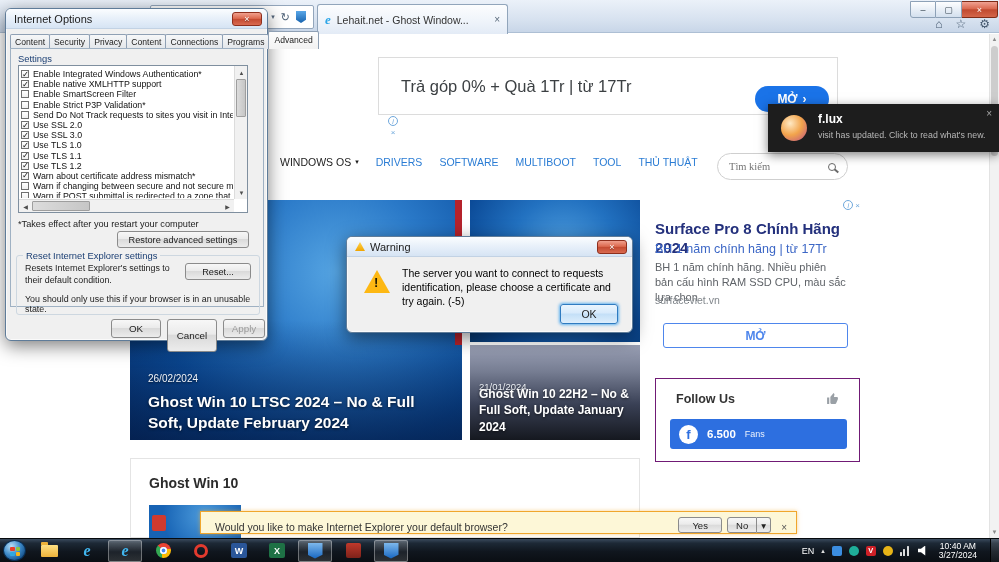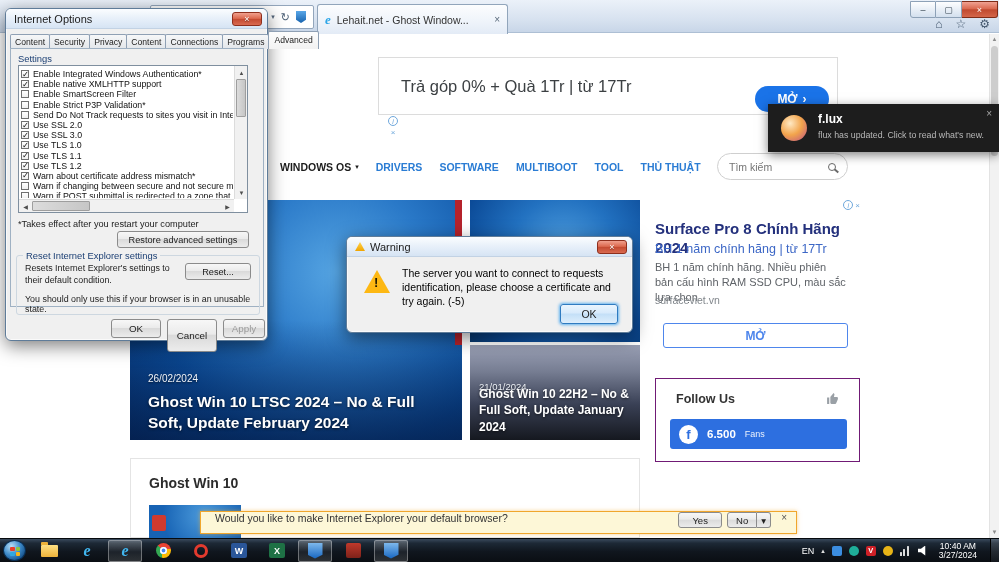--- a/index.html
+++ b/index.html
@@ -30,25 +30,25 @@
 .pg-sb{position:absolute;right:0;top:34px;bottom:0;width:10px;background:#f2f2f2;border-left:1px solid #e3e3e3}
 .pg-sb .ar{height:11px;font-size:6px;color:#8a8a8a;text-align:center;line-height:11px}
 .pg-thumb{position:absolute;left:1px;right:1px;top:12px;height:110px;background:#cdcdcd;border-radius:4px}
 
 
 .banner{position:absolute;left:378px;top:57px;width:460px;height:58px;background:#fff;border:1px solid #dcdcdc}
 .banner-text{position:absolute;left:22px;top:50%;transform:translateY(-50%);font-size:16.5px;color:#3c4043;white-space:nowrap}
 .banner-btn{position:absolute;right:8px;top:28px;width:74px;height:26px;background:#1a73e8;border-radius:13px;color:#fff;font-size:12px;font-weight:bold;display:flex;align-items:center;justify-content:center;gap:5px}
 .adchoice{display:flex;flex-direction:column;gap:2px;color:#6fa8dc;font-size:8px;align-items:center}
 .info-circ{width:10px;height:10px;border:1px solid #6fa8dc;border-radius:50%;display:flex;align-items:center;justify-content:center;font-size:7px;font-style:italic}
-.nav{position:absolute;left:280px;top:156px;height:22px;display:flex;align-items:center;gap:17px;font-size:10.5px;font-weight:bold}
+.nav{position:absolute;left:280px;top:156px;height:22px;display:flex;align-items:flex-start;gap:17px;font-size:10.5px;font-weight:normal}
 .nav .dark{color:#1c1c1c;display:flex;align-items:center;gap:4px}
 .nav .blue{color:#2a7cd4}
 .search{position:absolute;left:717px;top:153px;width:131px;height:27px;border:1px solid #cfcfcf;border-radius:14px;background:#fff;display:flex;align-items:center;padding:0 11px}
-.search input{border:none;outline:none;flex:1;font-size:10.5px;color:#555;background:transparent;min-width:0;font-family:Liberation Sans, sans-serif}
+.search input{border:none;outline:none;flex:1;font-size:10.5px;color:#555;background:transparent;min-width:0;font-family:Liberation Serif, serif}
 .search .mag{border-color:#6a6a6a}
 .search .mag::after{background:#6a6a6a}
 
 .hero-l{position:absolute;left:130px;top:200px;width:332px;height:240px;background:radial-gradient(circle at 62% 30%,#55a4e2 0%,#2a79c8 34%,#0c51a2 68%,#083a7d 100%);overflow:hidden}
 .hero-l .shade{position:absolute;inset:0;background:linear-gradient(transparent 50%,rgba(2,18,54,.62))}
 .red-strip{position:absolute;right:0;top:0;width:7px;height:145px;background:#b5222b}
 .hero-rt{position:absolute;left:470px;top:200px;width:170px;height:142px;background:radial-gradient(circle at 55% 35%,#4f9ede 0%,#2271c0 40%,#0b4a97 80%,#08396f 100%)}
 .hero-rb{position:absolute;left:470px;top:345px;width:170px;height:95px;background:linear-gradient(#9aa0b5 0%,#767d92 28%,#3a4156 62%,#15181f 100%);overflow:hidden}
 .post-date{position:absolute;color:#eef2f8;font-size:10px;text-shadow:0 1px 2px rgba(0,0,0,.6)}
 .post-title{position:absolute;color:#fff;font-weight:bold;text-shadow:0 1px 3px rgba(0,0,0,.65);line-height:1.4}
@@ -124,21 +124,21 @@
 .io-apply{position:absolute;left:217px;top:310px;width:42px;height:19px;font-size:9.8px}
 
 
 .flux{position:absolute;left:768px;top:104px;width:231px;height:48px;background:#1d1d1d;box-shadow:0 3px 10px rgba(0,0,0,.5);z-index:40}
 .flux-logo{position:absolute;left:13px;top:11px;width:26px;height:26px;border-radius:50%;background:radial-gradient(circle at 35% 32%,#ffe9c4,#f2a44c 48%,#c2577e 95%)}
 .flux-title{position:absolute;left:50px;top:8px;font-size:12px;font-weight:bold;color:#fff}
 .flux-msg{position:absolute;left:50px;top:26px;right:4px;font-size:8.8px;color:#b8b8b8;white-space:nowrap;overflow:hidden}
 .flux-close{position:absolute;right:7px;top:4px;font-size:10px;color:#a5a5a5}
 
 
-.defbar{position:absolute;left:200px;top:511px;width:597px;height:23px;background:#fdf7d7;border:1px solid #f0a62c;box-shadow:0 0 4px rgba(240,166,44,.55);display:flex;align-items:flex-start;z-index:15}
+.defbar{position:absolute;left:200px;top:511px;width:597px;height:23px;background:#fdf7d7;border:1px solid #f0a62c;box-shadow:0 0 4px rgba(240,166,44,.55);display:flex;align-items:flex-end;z-index:15}
 .defbar .msg{flex:1;font-size:10.5px;color:#333;padding-left:14px;white-space:nowrap;overflow:hidden}
 .defbar .wbtn{height:16px;font-size:9.5px}
 .def-yes{width:44px;margin-right:5px}
 .def-no{width:30px;border-radius:3px 0 0 3px}
 .def-no-dd{width:14px;border-left:none;border-radius:0 3px 3px 0;font-size:6px}
 .def-close{margin:0 9px 0 10px;font-size:10px;color:#555}
 
 
 .taskbar{position:absolute;left:0;bottom:0;width:999px;height:24px;background:linear-gradient(180deg,#3a4a5d 0%,#1d2936 18%,#10161e 55%,#0a0e13 100%);border-top:1px solid #060a0e;z-index:50;display:flex;align-items:center}
 .orb{position:relative;width:23px;height:21px;margin:0 6px 0 3px;border-radius:50%;background:radial-gradient(circle at 35% 28%,#b9e0f7,#3f8ccb 45%,#155089 80%,#0c3a66);border:1px solid #0a2e52;flex:none}
@@ -393,21 +393,21 @@
     </div>
 
     <div class="wbtn io-ok">OK</div>
     <div class="wbtn io-cancel">Cancel</div>
     <div class="wbtn io-apply disabled">Apply</div>
   </div>
 
   <div class="flux">
     <span class="flux-logo"></span>
     <span class="flux-title">f.lux</span>
-    <span class="flux-msg">flux has updated. Click to read what's new.</span>
+    <span class="flux-msg">visit has updated. Click to read what's new.</span>
     <span class="flux-close">×</span>
   </div>
 
   <div class="defbar">
     <span class="msg">Would you like to make Internet Explorer your default browser?</span>
     <span class="wbtn def-yes">Yes</span>
     <span class="wbtn def-no">No</span>
     <span class="wbtn def-no-dd">▾</span>
     <span class="def-close">×</span>
   </div>

